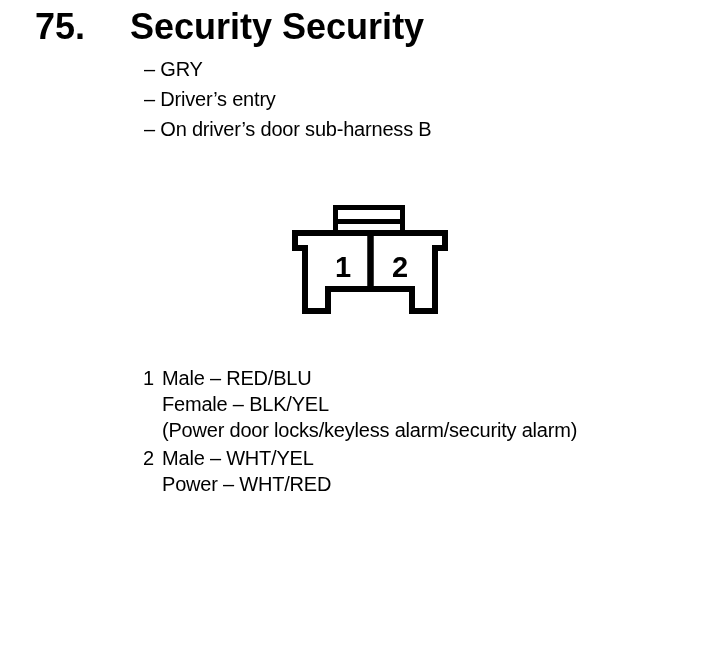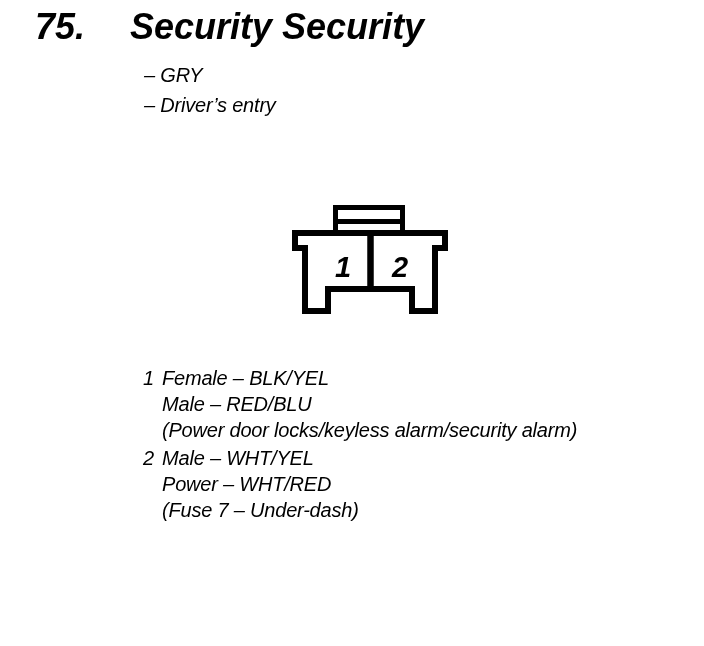--- a/index.html
+++ b/index.html
@@ -8,39 +8,38 @@
     background: #ffffff;
   }
   .page {
     position: relative;
     width: 704px;
     height: 646px;
     background: #ffffff;
     color: #000000;
     font-family: "Liberation Sans", sans-serif;
     overflow: hidden;
-    font-style: italic;
   }
   .heading-row {
     position: absolute;
     top: 6px;
     left: 35px;
     display: flex;
     font-size: 36px;
     font-weight: bold;
     line-height: 1.15;
     white-space: nowrap;
   }
   .heading-number {
     width: 95px;
     flex: 0 0 95px;
   }
   .notes {
     position: absolute;
-    top: 60px;
+    top: 54px;
     left: 144px;
     font-size: 20px;
     line-height: 30px;
     letter-spacing: -0.2px;
     white-space: nowrap;
   }
   .connector-figure {
     position: absolute;
     left: 288px;
     top: 198px;
@@ -84,20 +83,21 @@
 <div class="page">
 
   <div class="heading-row">
     <span class="heading-number">75.</span>
     <span class="heading-title">Security Security</span>
   </div>
 
   <div class="notes">
     <div>– GRY</div>
     <div>– Driver’s entry</div>
+    <div>– On driver’s door sub-harness B</div>
   </div>
 
   <div class="connector-figure">
     <svg width="164" height="122" viewBox="288 198 164 122" xmlns="http://www.w3.org/2000/svg">
 
       <g>
         <rect x="335.5" y="207.5" width="67" height="26" fill="#ffffff" stroke="#000000" stroke-width="5"></rect>
         <line x1="336" y1="221.5" x2="402" y2="221.5" stroke="#000000" stroke-width="5"></line>
       </g>
 
@@ -107,28 +107,27 @@
 
       <text x="343" y="277" text-anchor="middle" fill="#000000">1</text>
       <text x="400" y="277" text-anchor="middle" fill="#000000">2</text>
     </svg>
   </div>
 
   <div class="pin-legend">
     <div class="pin-item">
       <span class="pin-num">1</span>
       <span class="pin-lines">
+        <div>Male – RED/BLU</div>
         <div>Female – BLK/YEL</div>
-        <div>Male – RED/BLU</div>
         <div>(Power door locks/keyless alarm/security alarm)</div>
       </span>
     </div>
     <div class="pin-item">
       <span class="pin-num">2</span>
       <span class="pin-lines">
         <div>Male – WHT/YEL</div>
         <div>Power – WHT/RED</div>
-        <div>(Fuse 7 – Under-dash)</div>
       </span>
     </div>
   </div>
 
 </div>
 
 </body></html>

